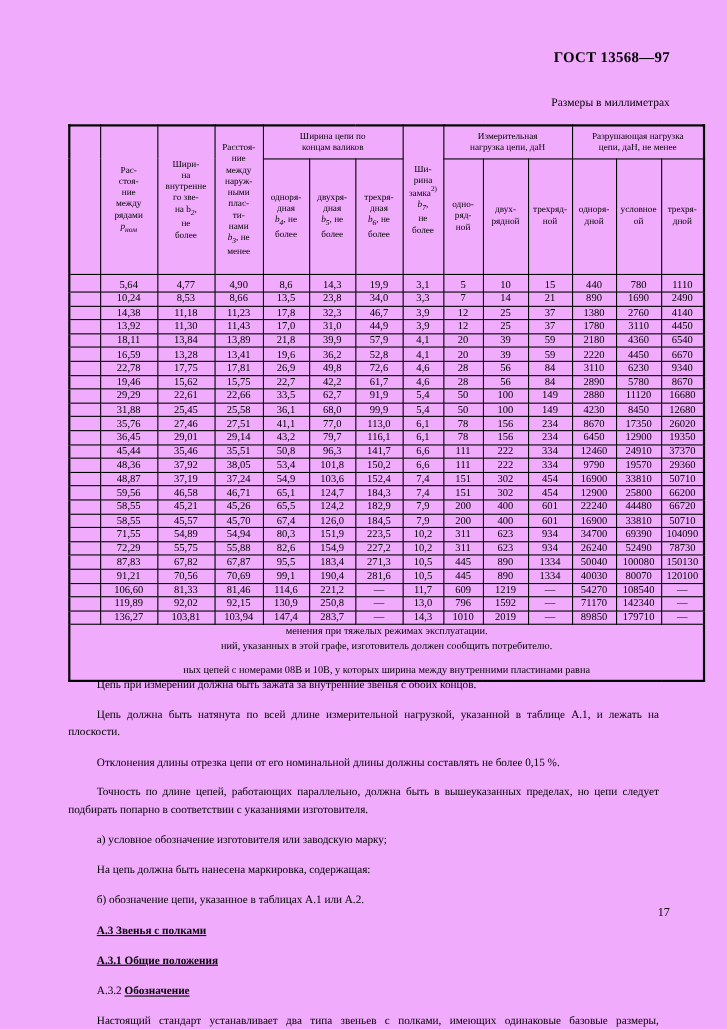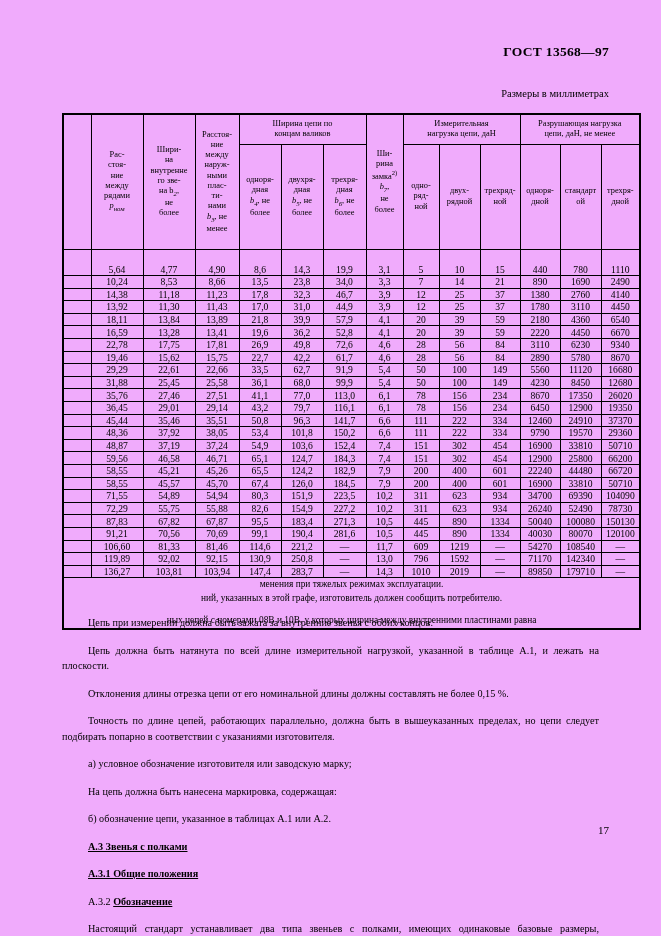--- a/index.html
+++ b/index.html
@@ -90,21 +90,21 @@
     border-right: none;
     border-top: none;
     border-bottom: none;
   }
   td.num.first {
     border-left: 2px solid #000;
   }
   td.num.last {
     border-right: 2px solid #000;
   }
-  tr.databody-first td { padding-top: 14px; }
+  tr.databody-first td { padding-top: 4px; }
   .notes-cell {
     border-left: 2px solid #000;
     border-right: 2px solid #000;
     border-top: 2px solid #000;
     border-bottom: 2px solid #000;
     text-align: left;
     font-size: 9.4px;
     line-height: 1.46;
     padding: 7px 6px 9px 6px;
   }
@@ -251,21 +251,21 @@
         </th>
         <th class="hcell">
           <span>трехряд-</span><br>
           <span>ной</span>
         </th>
         <th class="hcell">
           <span>одноря-</span><br>
           <span>дной</span>
         </th>
         <th class="hcell">
-          <span>стандарт</span><br>
+          <span>условное</span><br>
           <span>ой</span>
         </th>
         <th class="hcell">
           <span>трехря-</span><br>
           <span>дной</span>
         </th>
       </tr>
 
       </tbody>
         <tbody id="data-rows">
@@ -402,21 +402,21 @@
             <td class="num">29,29</td>
             <td class="num">22,61</td>
             <td class="num">22,66</td>
             <td class="num">33,5</td>
             <td class="num">62,7</td>
             <td class="num">91,9</td>
             <td class="num">5,4</td>
             <td class="num">50</td>
             <td class="num">100</td>
             <td class="num">149</td>
-            <td class="num">5560</td>
+            <td class="num">2880</td>
             <td class="num">11120</td>
             <td class="num last">16680</td>
           </tr>
           <tr>
             <td class="num first"></td>
             <td class="num">31,88</td>
             <td class="num">25,45</td>
             <td class="num">25,58</td>
             <td class="num">36,1</td>
             <td class="num">68,0</td>

